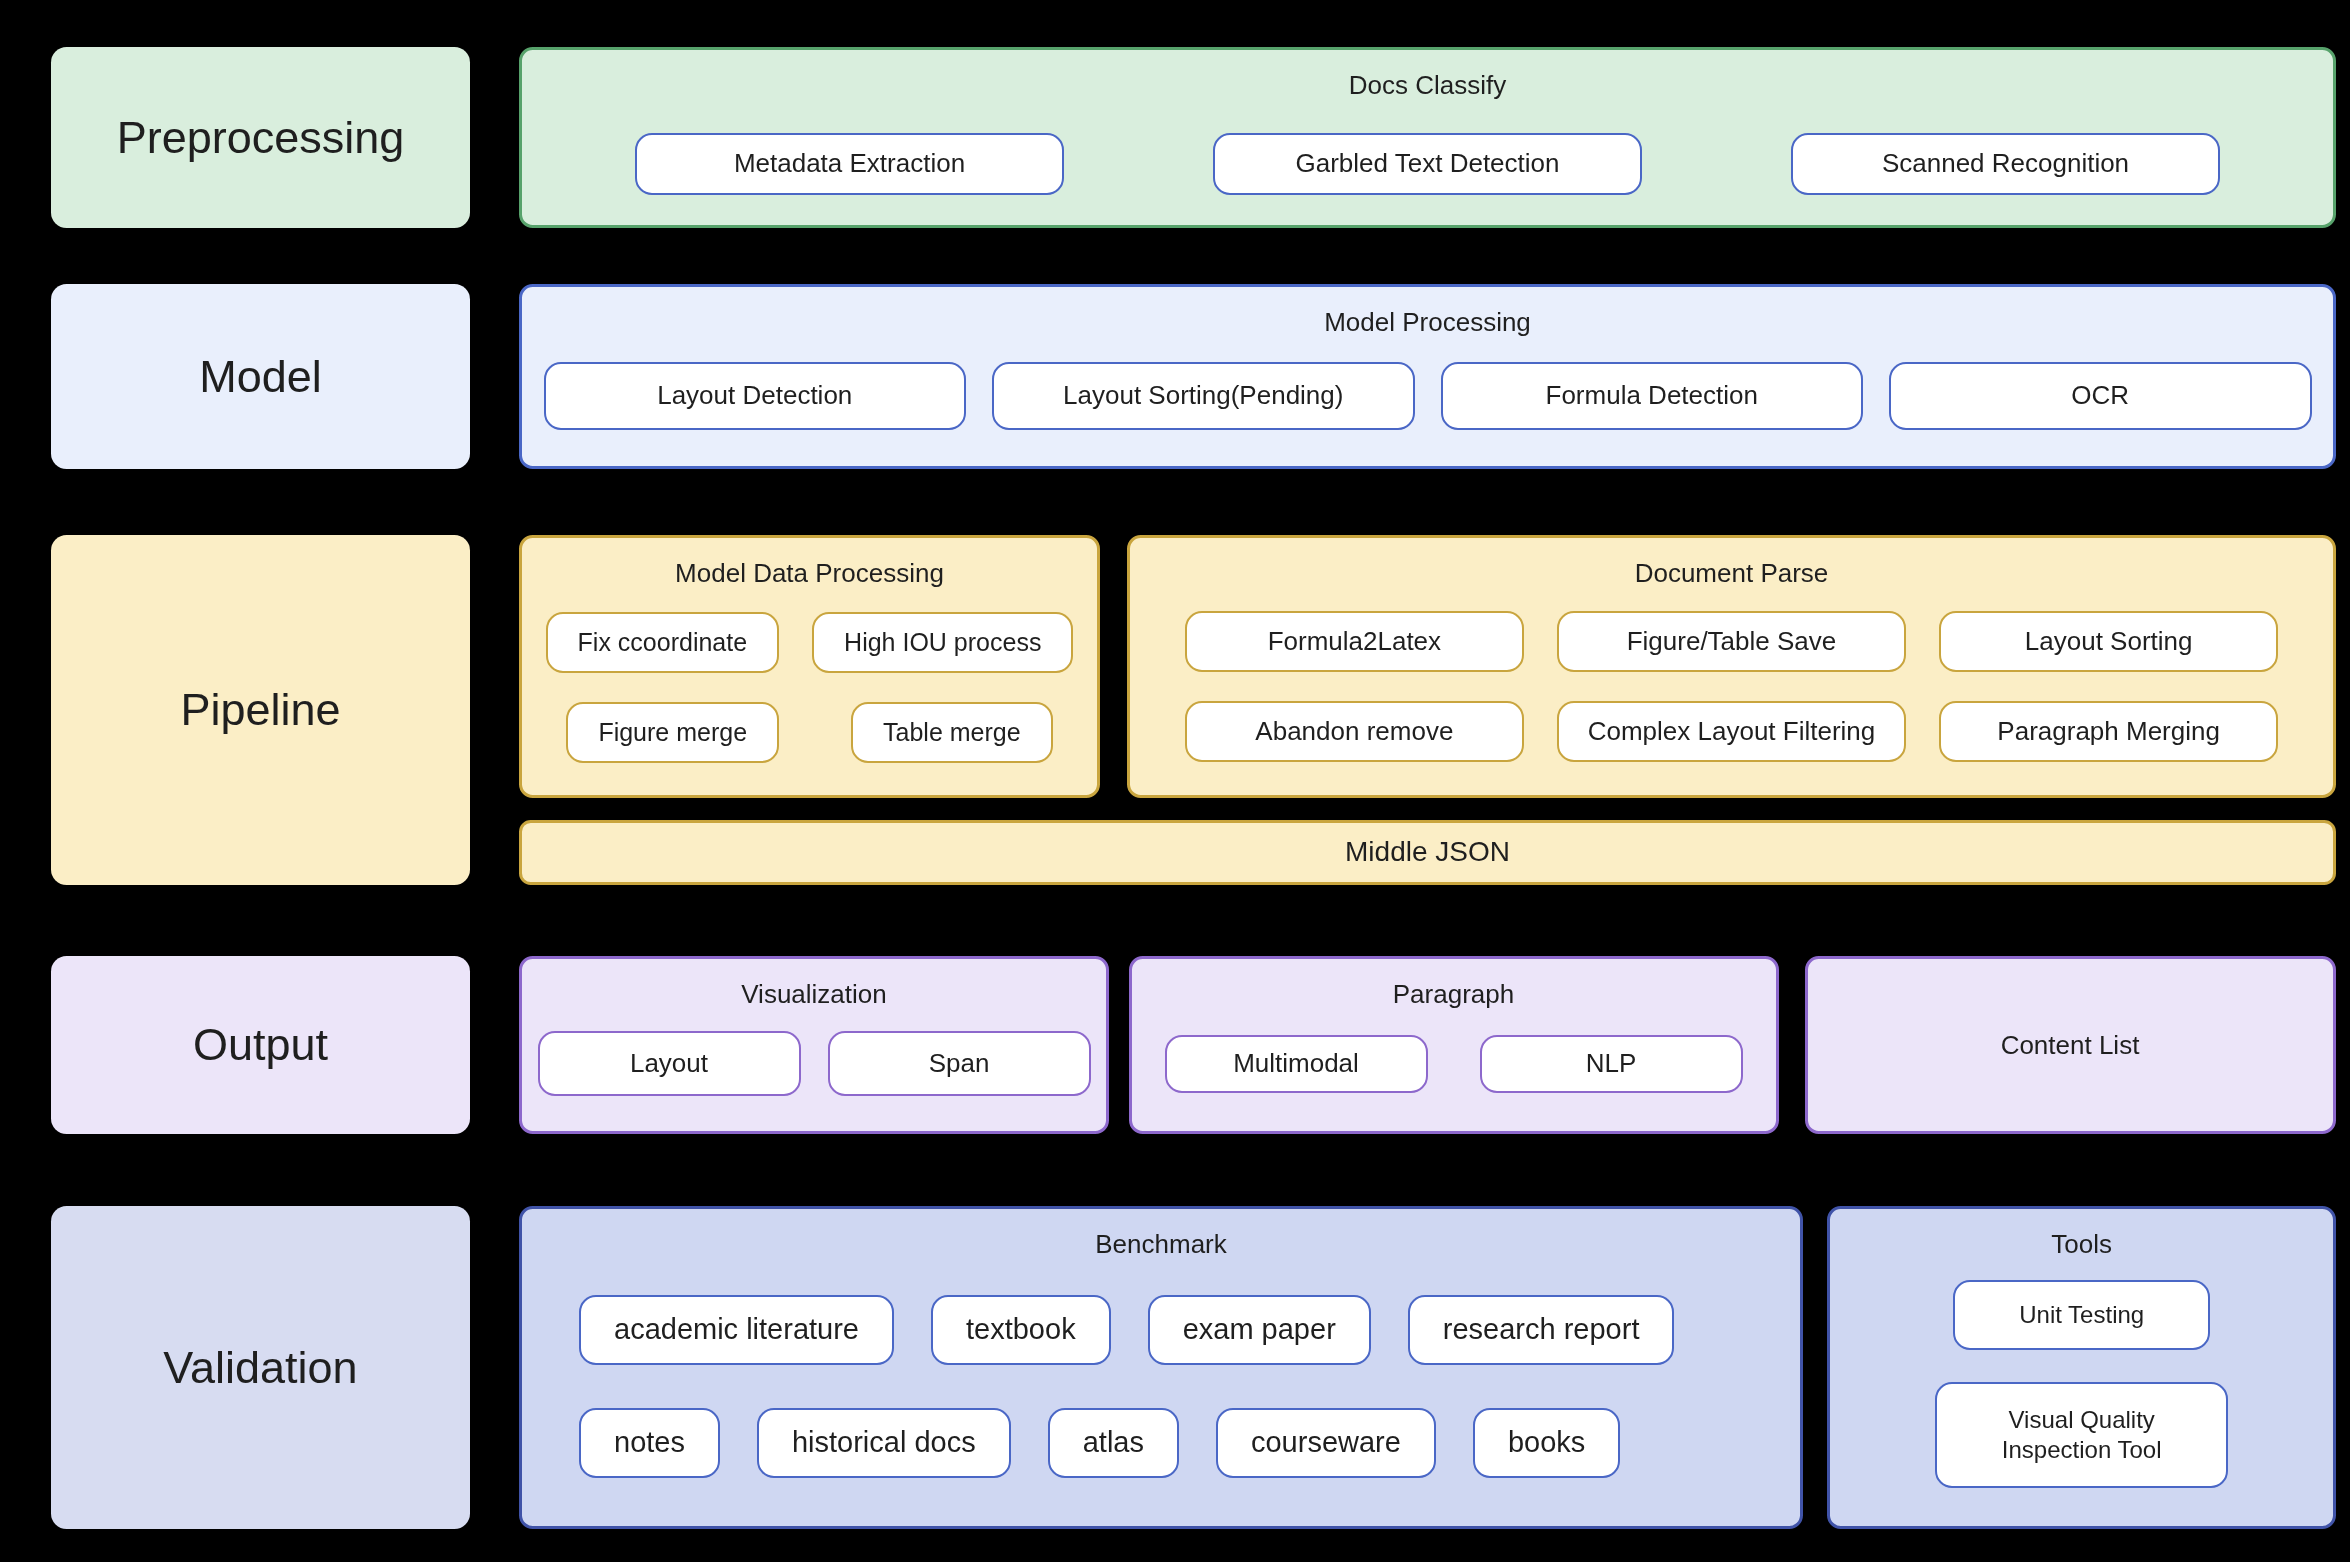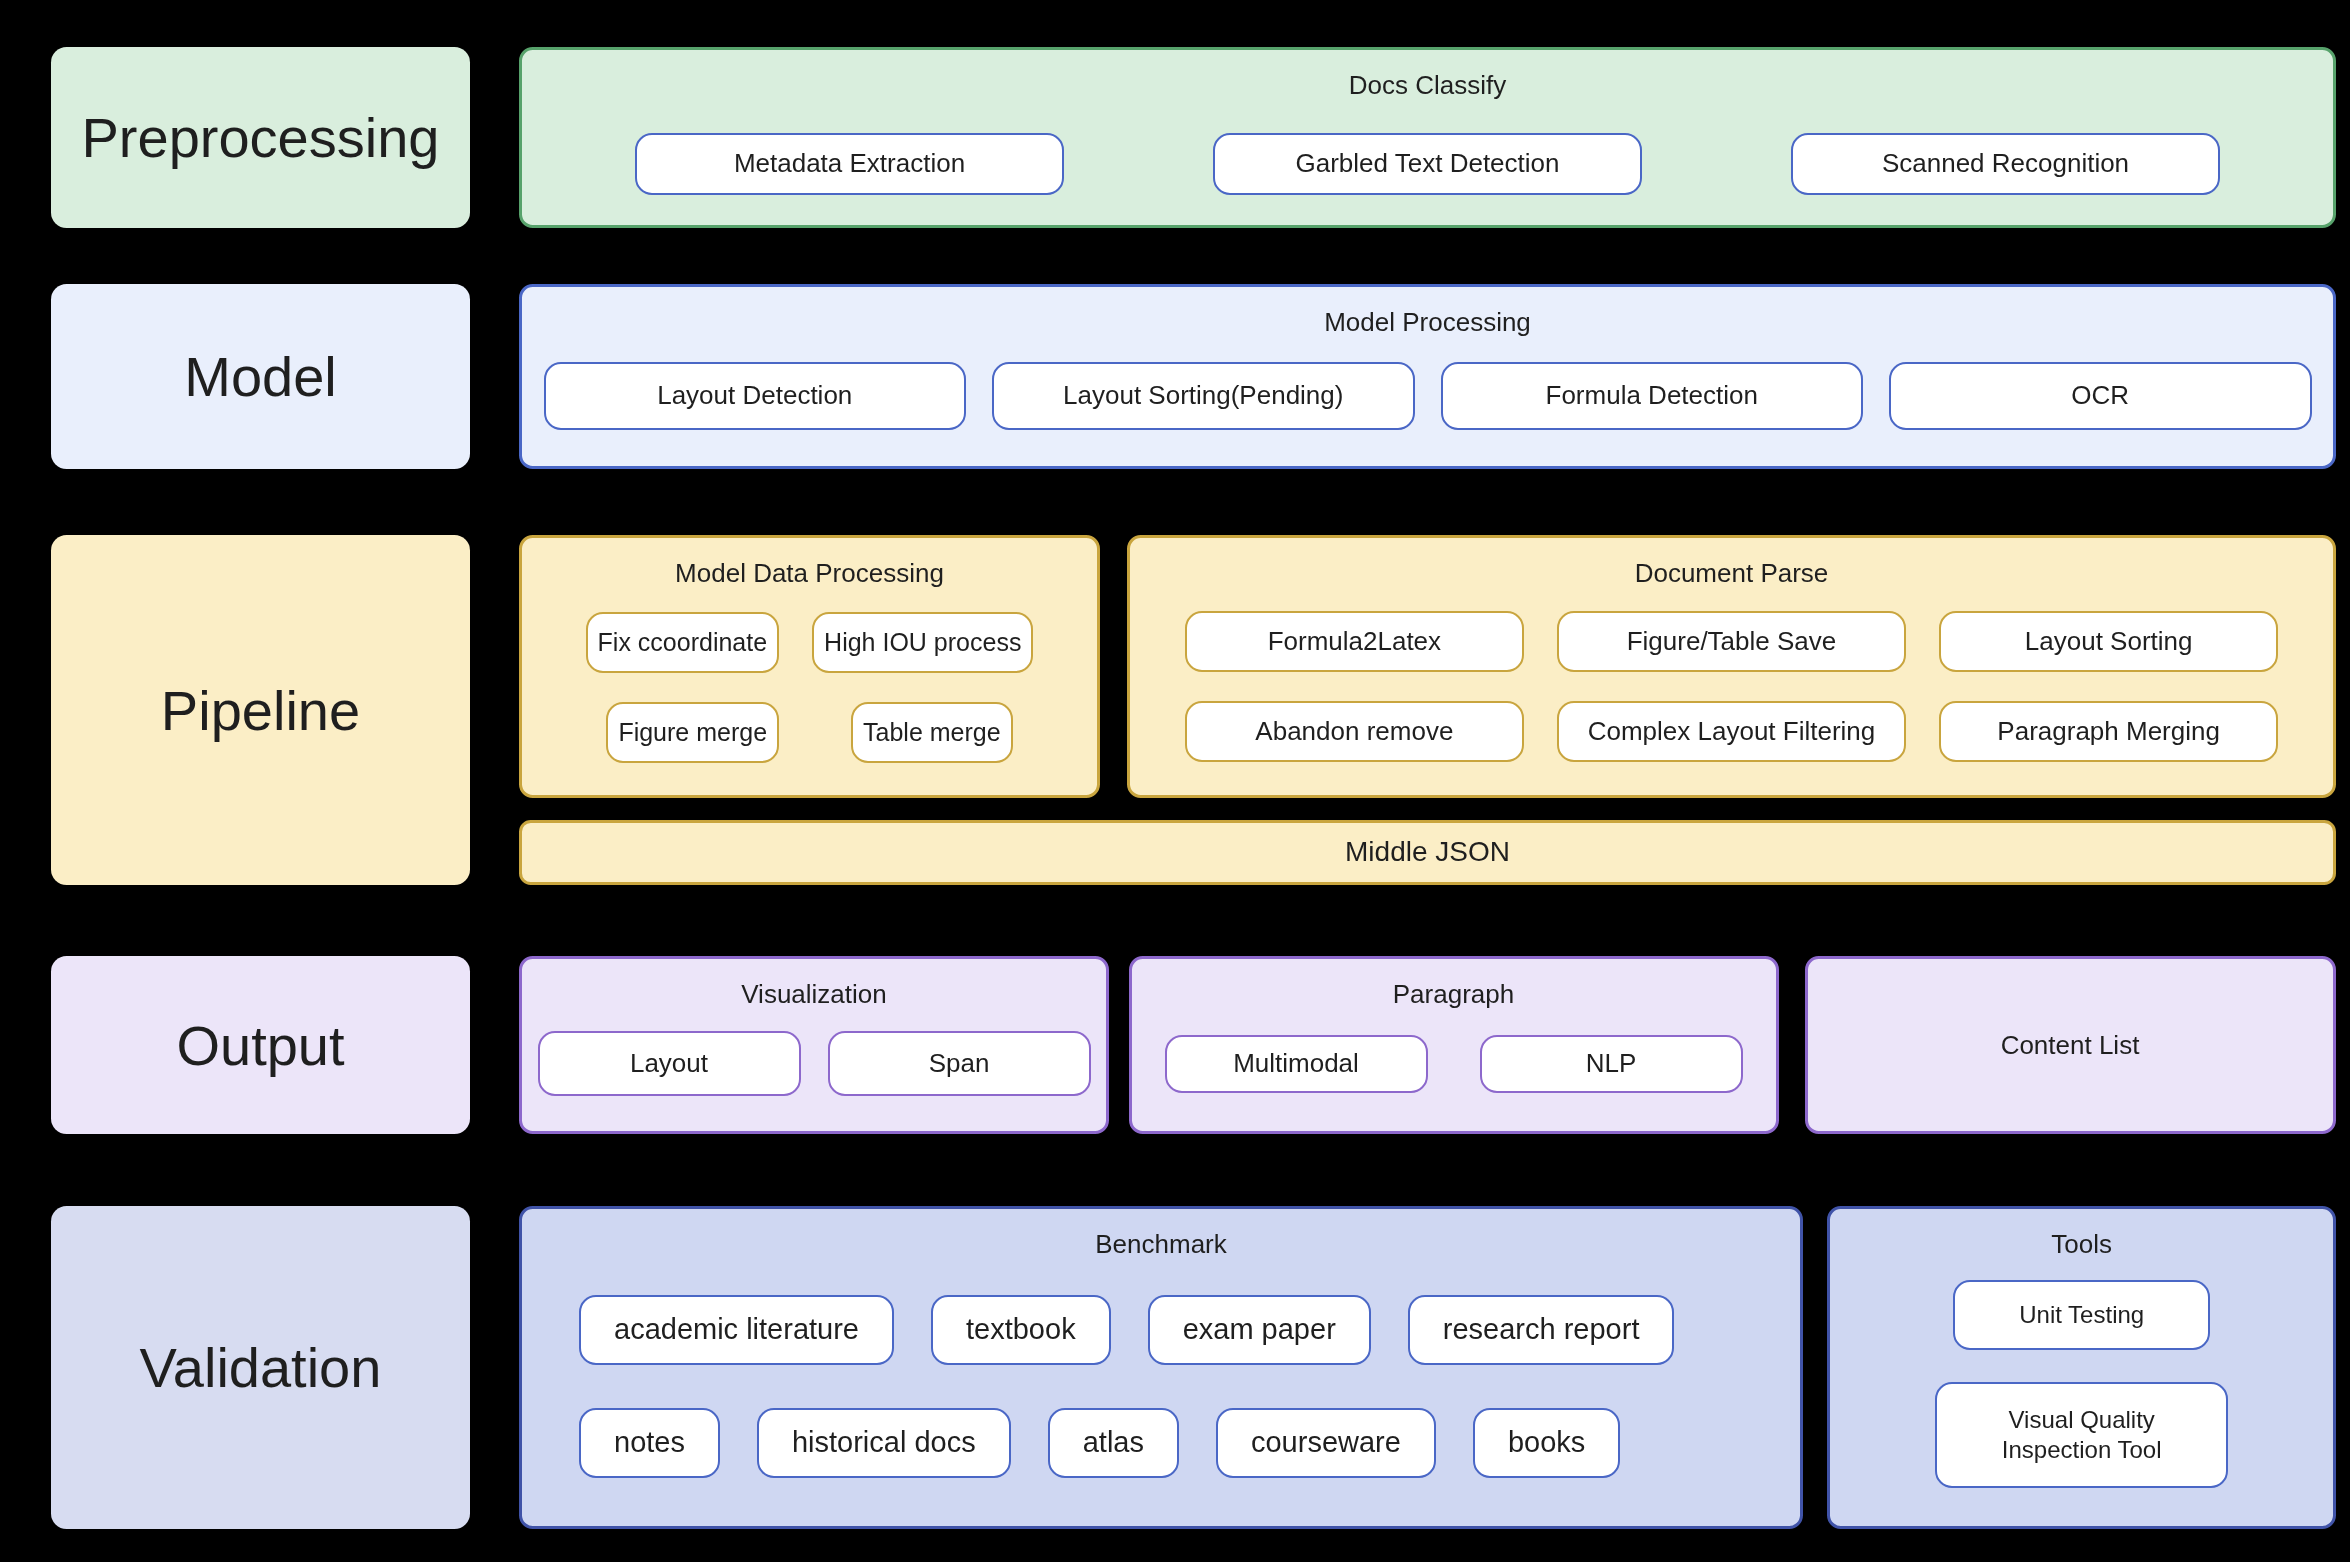--- a/index.html
+++ b/index.html
@@ -7,21 +7,21 @@
   body {
     width:2350px; height:1562px;
     position:relative; overflow:hidden;
     font-family:"Liberation Sans", sans-serif;
     color:#1f1f1f;
   }
   .row { position:absolute; left:51px; width:2285px; display:flex; }
   .rlabel {
     flex:0 0 419px; margin-right:49px; border-radius:15.6px;
     display:flex; align-items:center; justify-content:center;
-    font-size:56px;
+    font-size:45px;
     text-align:right;
   }
   .rcontent { flex:1; display:flex; }
   .container {
     border-radius:13.7px; display:flex; flex-direction:column;
   }
   .ctitle { text-align:center; padding-top:17.6px; font-size:26px; line-height:35px; }
   .nodes { flex:1; display:flex; align-items:center; justify-content:center; }
   .node {
     background:#fff; border-radius:17px;
@@ -58,21 +58,21 @@
 
   
   #row-pipeline { top:535px; height:350px; }
   #row-pipeline .rcontent { flex-direction:column; }
   .pipe-top { display:flex; height:263px; gap:27px; }
   #model-data-processing { width:581px; }
   #model-data-processing .nodes { flex-direction:column; gap:29px; padding-bottom:9.8px; }
   .mdp-line { display:flex; align-items:center; justify-content:center; }
   .mdp-line.one { gap:33px; }
   .mdp-line.two { gap:72px; }
-  #model-data-processing .node { height:61px; font-size:25px; padding:0 10px; }
+  #model-data-processing .node { height:61px; font-size:25px; padding:0 30px; }
   #document-parse { flex:1; }
   #document-parse .nodes { padding:9.8px 55px 21.5px; }
   .dp-grid {
     width:100%; display:grid; grid-template-columns:1fr 1fr 1fr;
     column-gap:33px; row-gap:29px;
   }
   .dp-grid .node { height:61px; }
   #middle-json {
     margin-top:21.5px; height:65px; border-radius:11.7px;
     display:flex; align-items:center; justify-content:center;

